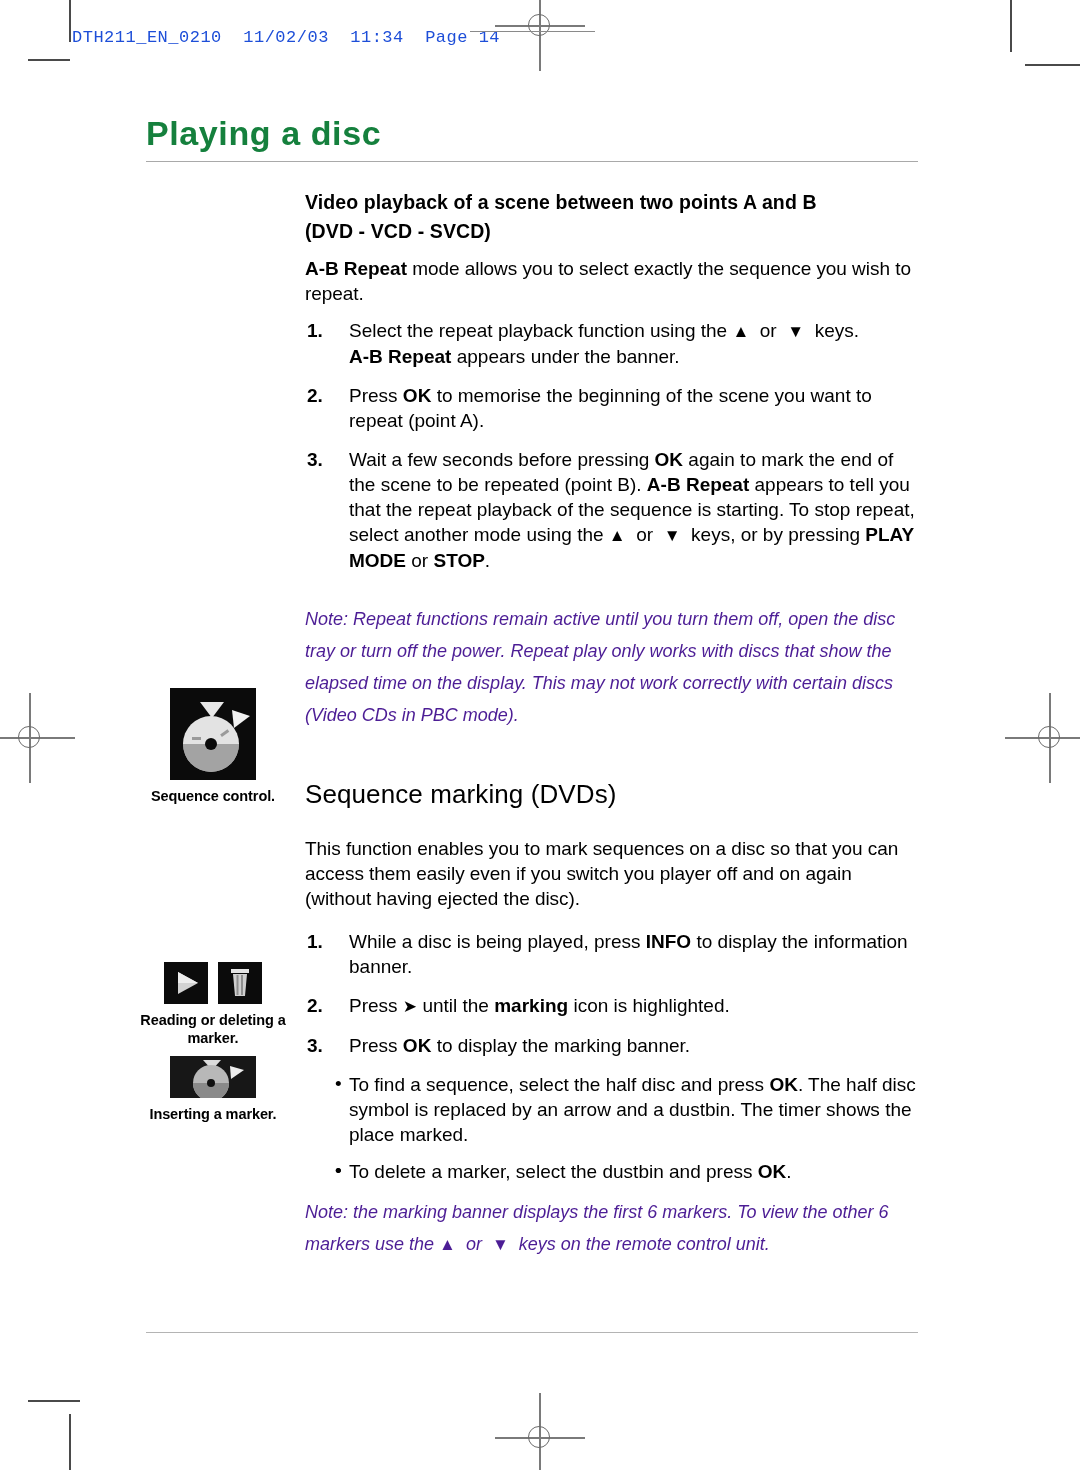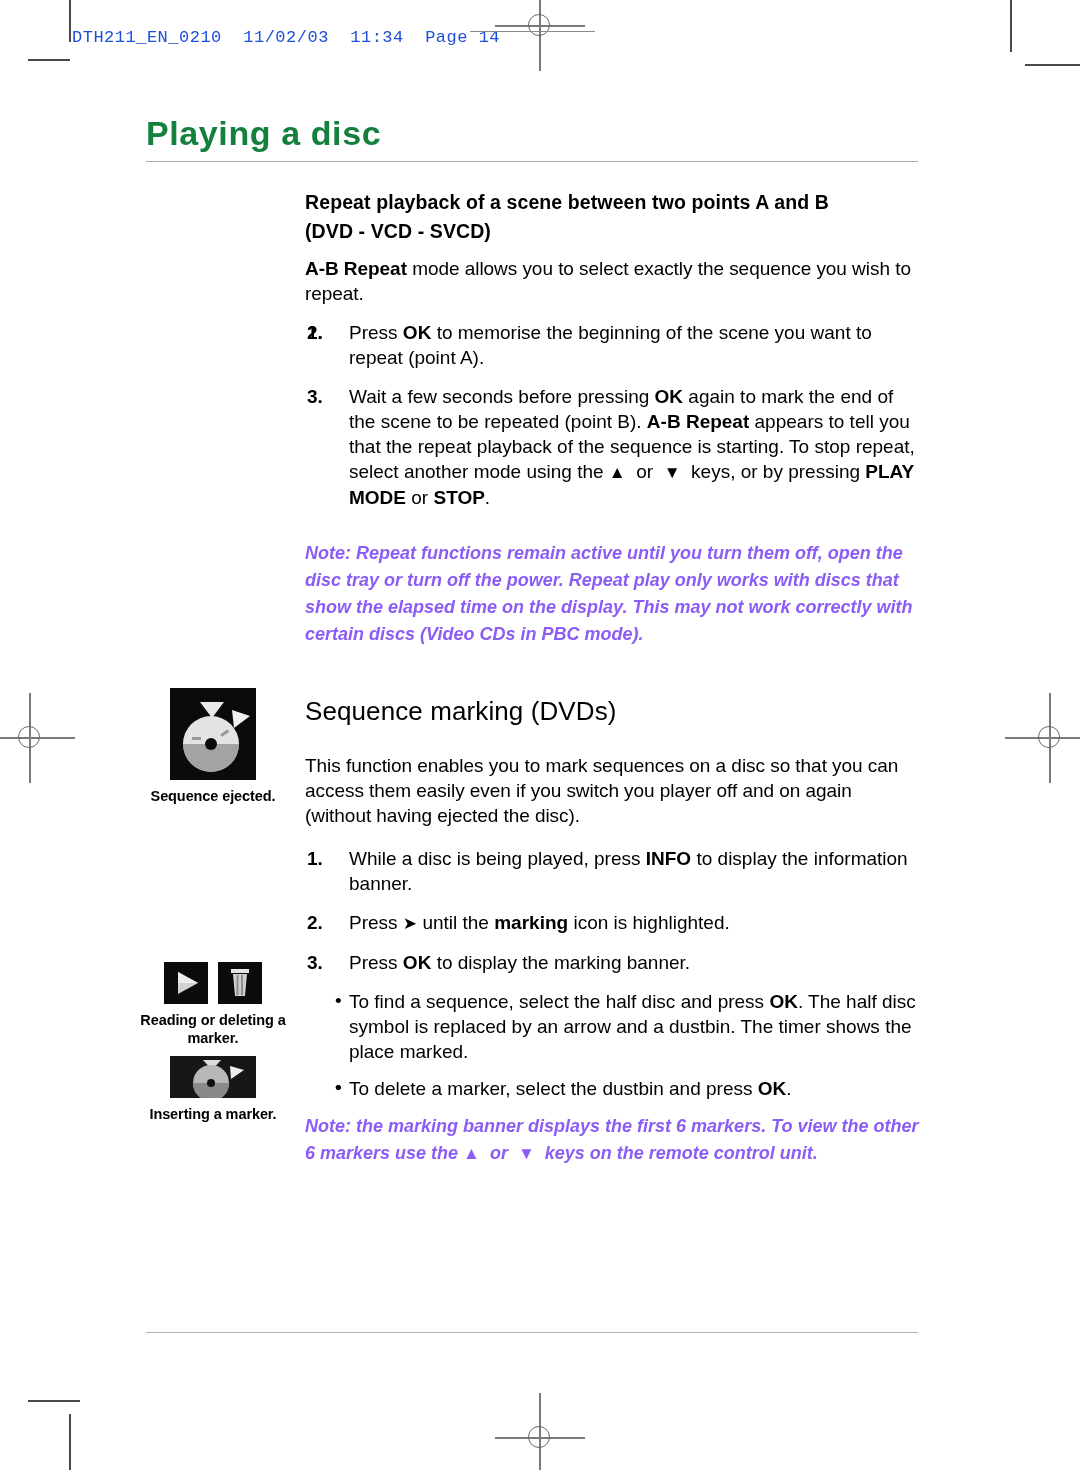--- a/index.html
+++ b/index.html
@@ -99,24 +99,23 @@
   p.body {
     margin: 10px 0 0 0;
     font-size: 19px;
     line-height: 25px;
     letter-spacing: -0.05px;
   }
 
   .note {
     margin: 0;
     font-size: 18px;
-    line-height: 27px;
+    line-height: 32px;
     font-style: italic;
-    color: #8b5cf6;
-    font-weight: bold;
+    color: #4c1d95;
   }
 
   ol.steps {
     list-style: none;
     margin: 12px 0 0 0;
     padding: 0;
   }
   ol.steps > li {
     position: relative;
     padding-left: 44px;
@@ -239,21 +238,21 @@
         <rect x="0" y="0" width="86" height="92" fill="#0b0b0b"></rect>
         <polygon points="30,14 54,14 42,30" fill="#e8e8e8"></polygon>
         <circle cx="41" cy="56" r="28" fill="#e3e3e3"></circle>
         <path d="M13 56 a28 28 0 0 0 56 0 z" fill="#8d8d8d" opacity="0.75"></path>
         <circle cx="41" cy="56" r="6" fill="#0b0b0b"></circle>
         <polygon points="62,22 80,28 64,40" fill="#f2f2f2"></polygon>
         <rect x="50" y="44" width="9" height="3" fill="#9a9a9a" transform="rotate(-35 54 45)"></rect>
         <rect x="22" y="49" width="9" height="3" fill="#9a9a9a"></rect>
       </svg>
     </div>
-    <div class="fig-caption">Sequence ejected.</div>
+    <div class="fig-caption">Sequence control.</div>
   </div>
 
   <div class="figure" style="left:125px; top:962px;">
     <div class="icon-box" style="width:44px; height:42px; margin-right:6px;">
       <svg viewBox="0 0 44 42" width="44" height="42" aria-hidden="true">
         <rect x="0" y="0" width="44" height="42" fill="#0b0b0b"></rect>
         <polygon points="14,10 34,21 14,32" fill="#d2d2d2"></polygon>
         <polygon points="14,10 34,21 14,21" fill="#ededed"></polygon>
       </svg>
     </div>
@@ -279,31 +278,32 @@
         <circle cx="41" cy="27" r="4" fill="#101010"></circle>
         <polygon points="60,10 74,14 61,23" fill="#ededed"></polygon>
       </svg>
     </div>
     <div class="fig-caption">Inserting a marker.</div>
   </div>
 
   <div class="content">
 
     <h2 class="sub">
-      <span>Repeat playback of a scene between two points A and B</span><br>
+      <span>Video playback of a scene between two points A and B</span><br>
       <span>(DVD - VCD - SVCD)</span>
     </h2>
 
     <p class="body">
       <b>A-B Repeat</b><span> mode allows you to select exactly the sequence you wish to repeat.</span>
     </p>
 
     <ol class="steps">
       <li>
         <span class="num">1.</span>
+        <span>Select the repeat playback function using the <span class="arrow">▲</span>&nbsp; or &nbsp;<span class="arrow">▼</span>&nbsp; keys.<br><b>A-B Repeat</b> appears under the banner.</span>
       </li>
       <li>
         <span class="num">2.</span>
         <span>Press <b>OK</b> to memorise the beginning of the scene you want to repeat (point A).</span>
       </li>
       <li>
         <span class="num">3.</span>
         <span>Wait a few seconds before pressing <b>OK</b> again to mark the end of the scene to be repeated (point B). <b>A-B Repeat</b> appears to tell you that the repeat playback of the sequence is starting. To stop repeat, select another mode using the <span class="arrow">▲</span>&nbsp; or &nbsp;<span class="arrow">▼</span>&nbsp; keys, or by pressing <b>PLAY MODE</b> or <b>STOP</b>.</span>
       </li>
     </ol>

